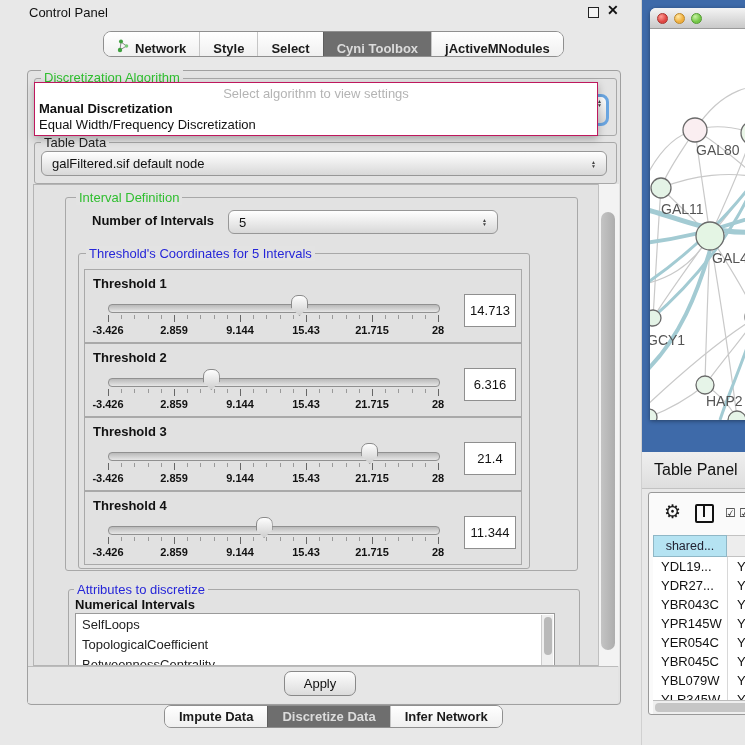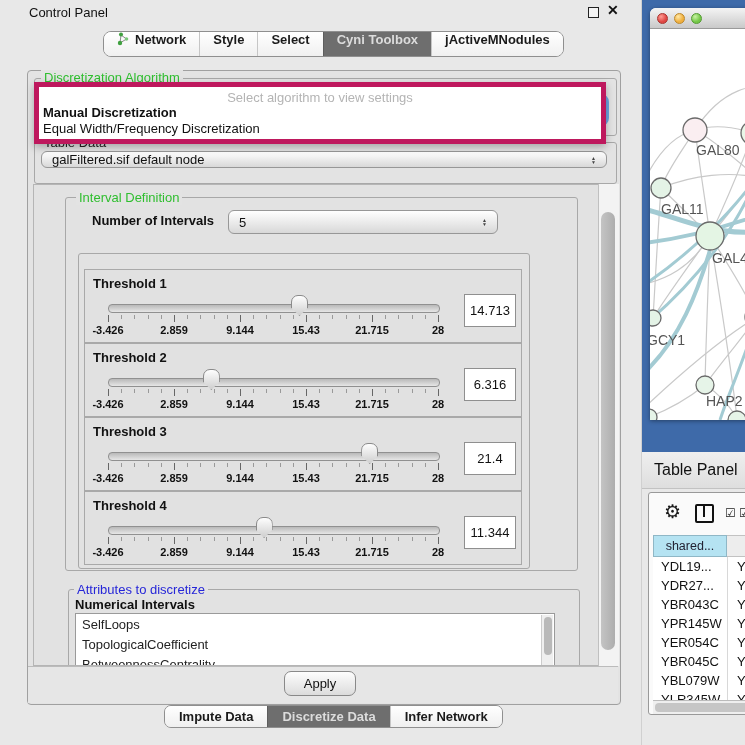--- a/index.html
+++ b/index.html
@@ -7,50 +7,50 @@
   #stage{position:relative;width:745px;height:745px;background:#e8e8e8;margin-left:19px;}
   .abs{position:absolute;}
 
   
   #cp-title{left:10px;top:5px;font-size:13px;color:#111;}
   #float-icon{left:569px;top:7px;width:9px;height:9px;border:1.5px solid #222;background:#f4f4f4;}
   #close-icon{left:588px;top:2px;font-size:14px;font-weight:bold;color:#111;}
 
   
   #top-tabs{left:84px;top:31px;display:flex;border:1px solid #8f8f8f;border-radius:8px;overflow:hidden;background:#fdfdfd;height:24px;}
-  .tab{display:flex;align-items:flex-start;gap:5px;padding:0 13px;font-size:13px;font-weight:bold;color:#1a1a1a;background:linear-gradient(#ffffff,#f0f0f0);border-left:1px solid #c6c6c6;cursor:default;}
+  .tab{display:flex;align-items:flex-end;gap:5px;padding:0 13px;font-size:13px;font-weight:bold;color:#1a1a1a;background:linear-gradient(#ffffff,#f0f0f0);border-left:1px solid #c6c6c6;cursor:default;}
   .tab:first-child{border-left:none;}
   .tab.sel{background:#6e6e6e;color:#dcdcdc;border-left:1px solid #5e5e5e;}
 
   
   #outer-panel{left:8px;top:70px;width:592px;height:633px;background:#e3e3e3;border:1px solid #a0a0a0;border-radius:4px;}
 
   .groupbox{position:absolute;border:1px solid #a8a8a8;border-radius:3px;}
   .grouptitle{position:absolute;font-size:13px;background:#e3e3e3;padding:0 3px;white-space:nowrap;}
   .green{color:#2fbe2f;}
   .blue{color:#2626d8;}
 
   
   #algo-group{left:15px;top:78px;width:581px;height:56px;}
   #algo-title{left:22px;top:70px;}
   #algo-combo-frag{left:538px;top:94px;width:46px;height:26px;border:3px solid #6aa5e0;border-radius:8px;background:linear-gradient(#ffffff,#d8d8d8);z-index:5;}
   #algo-combo-frag .spin{position:absolute;right:4px;top:2px;}
 
   
-  #algo-popup{left:15px;top:82px;width:562px;height:52px;background:#ffffff;border:5px solid #be185d;box-shadow:0 3px 8px rgba(0,0,0,.28);z-index:10;}
+  #algo-popup{left:15px;top:82px;width:562px;height:52px;background:#ffffff;border:1px solid #be185d;box-shadow:0 3px 8px rgba(0,0,0,.28);z-index:10;}
   #popup-prompt{position:absolute;left:0;right:0;top:3px;text-align:center;font-size:13px;color:#b4b4b4;}
   .popup-opt{position:absolute;left:4px;font-size:13px;color:#111;white-space:nowrap;}
   .popup-opt.hl{font-weight:bold;}
 
   
   #tabledata-group{left:15px;top:142px;width:581px;height:40px;}
   #tabledata-title{left:22px;top:135px;color:#222;}
   .combo{position:absolute;border:1px solid #979797;border-radius:6px;background:linear-gradient(#ffffff,#d8d8d8);font-size:13px;color:#111;display:flex;align-items:center;padding:0 10px;box-sizing:border-box;}
   .spin{display:flex;flex-direction:column;line-height:4px;font-size:5px;color:#444;margin-left:auto;}
-  #tabledata-combo{left:22px;top:151px;width:566px;height:17px;}
+  #tabledata-combo{left:22px;top:151px;width:566px;height:25px;}
 
   
   #scroll-area{left:14px;top:184px;width:585px;height:482px;background:#e2e2e2;border:1px solid #b5b5b5;overflow:hidden;box-sizing:border-box;}
   #vscroll-track{left:579px;top:184px;width:20px;height:482px;background:#f3f3f3;border-left:1px solid #c0c0c0;}
   #vscroll-thumb{left:582px;top:212px;width:14px;height:438px;background:linear-gradient(90deg,#c4c4c4,#adadad);border-radius:7px;}
 
   #interval-group{left:31px;top:12px;width:511px;height:372px;}
   #interval-title{left:42px;top:5px;}
   #noi-label{left:58px;top:28px;font-size:13px;font-weight:bold;color:#111;}
   #noi-combo{left:194px;top:25px;width:270px;height:24px;}
@@ -184,20 +184,21 @@
     <div class="grouptitle green" id="interval-title">Interval Definition</div>
     <div class="abs" id="noi-label">Number of Intervals</div>
     <div class="combo" id="noi-combo">
       <span>5</span>
       <span class="spin">
           <span>▲</span>
           <span>▼</span>
         </span>
     </div>
     <div class="groupbox" id="thr-group"></div>
+    <div class="grouptitle blue" id="thr-title">Threshold's Coordinates for 5 Intervals</div>
 
     <div id="thresholds">
         <div class="tbox" style="top:84px">
     <div class="tlabel">Threshold 1</div>
     <div class="track"></div>
     <div class="thumb" style="left:206.0px"></div>
     <div class="ticks">
             <div class="tick major" style="left:0.0px"></div>
             <div class="tick minor" style="left:13.2px"></div>
             <div class="tick minor" style="left:26.4px"></div>

